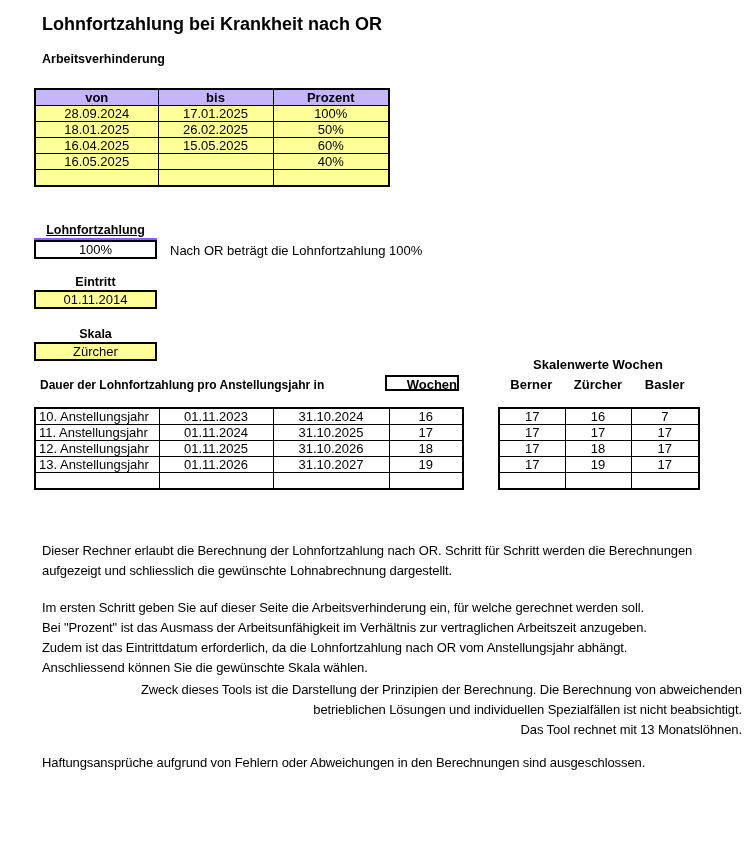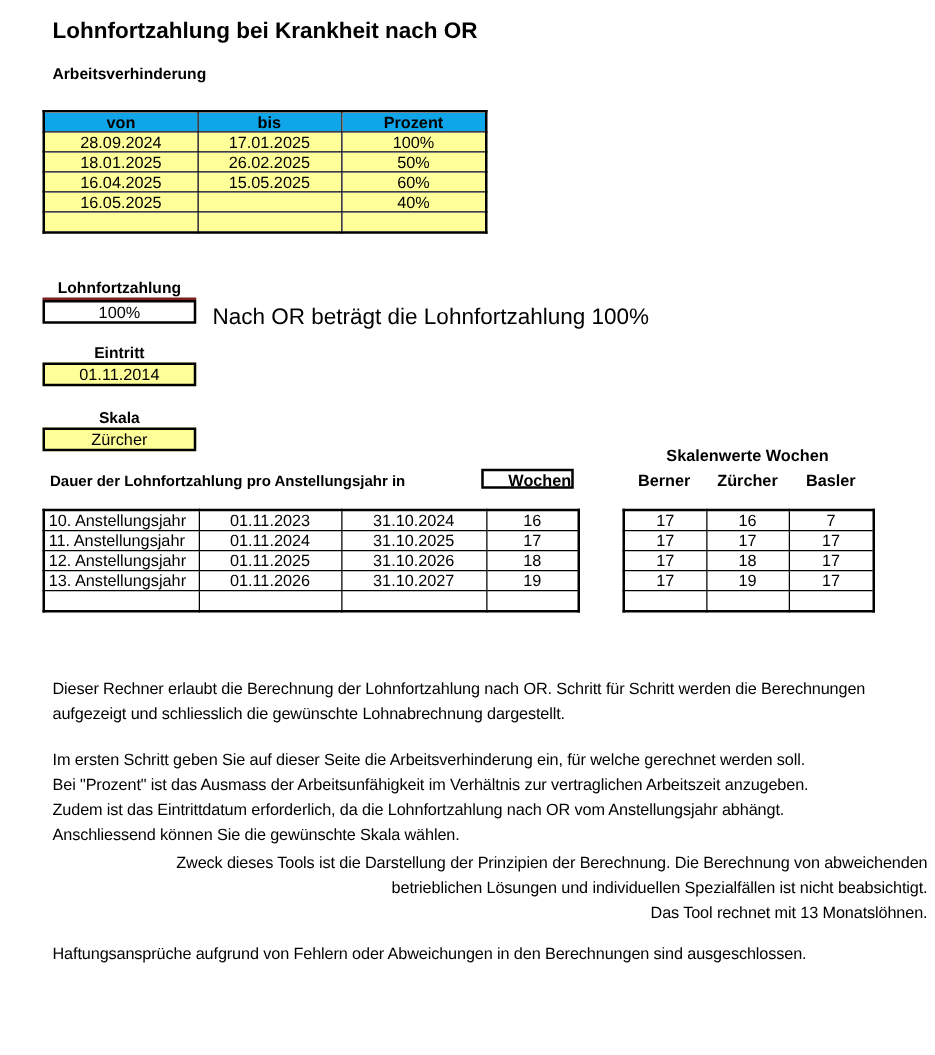--- a/index.html
+++ b/index.html
@@ -32,40 +32,40 @@
   }
   table.tbl td, table.tbl th {
     border: 1px solid #000;
     height: 16px;
     padding: 0 2px;
     font-size: 13px;
     text-align: center;
     overflow: hidden;
     white-space: nowrap;
   }
-  table.tbl th { font-weight: bold; background: #0ea5e9; margin-top: 12px; }
+  table.tbl th { font-weight: bold; background: #c4b5fd; margin-top: 12px; }
 
   .tbl-av { left: 34px; top: 88px; width: 354px; }
   .tbl-av tbody td { background: var(--yellow, #FFFF99); }
 
   .cell-label {
     left: 34px; width: 123px;
     font-size: 12.5px; font-weight: bold;
     text-align: center; white-space: nowrap;
   }
-  .lf-label { top: 223px; border-bottom: 2px solid #7f1d1d; padding-bottom: 1px; }
+  .lf-label { top: 223px; border-bottom: 2px solid #8b5cf6; padding-bottom: 1px; text-decoration: underline; }
   .single-cell {
     left: 34px; width: 123px; height: 19px;
     border: 2px solid #000;
     font-size: 13px; text-align: center;
     line-height: 15px;
     background: #fff;
   }
   .lf-value { top: 240px; }
-  .lf-note { left: 170px; top: 243px; font-size: 18px; white-space: nowrap; }
+  .lf-note { left: 170px; top: 243px; font-size: 13px; white-space: nowrap; }
 
   .eintritt-label { top: 275px; }
   .eintritt-value { top: 290px; background: var(--yellow, #FFFF99); }
   .skala-label { top: 327px; }
   .skala-value { top: 342px; background: var(--yellow, #FFFF99); }
 
   .skalen-title { left: 498px; top: 357px; width: 200px; text-align: center; font-size: 13px; font-weight: bold; }
   .skalen-headers { left: 498px; top: 377px; width: 200px; display: flex; }
   .skalen-headers span { width: 66.67px; text-align: center; font-size: 13px; font-weight: bold; }
 

